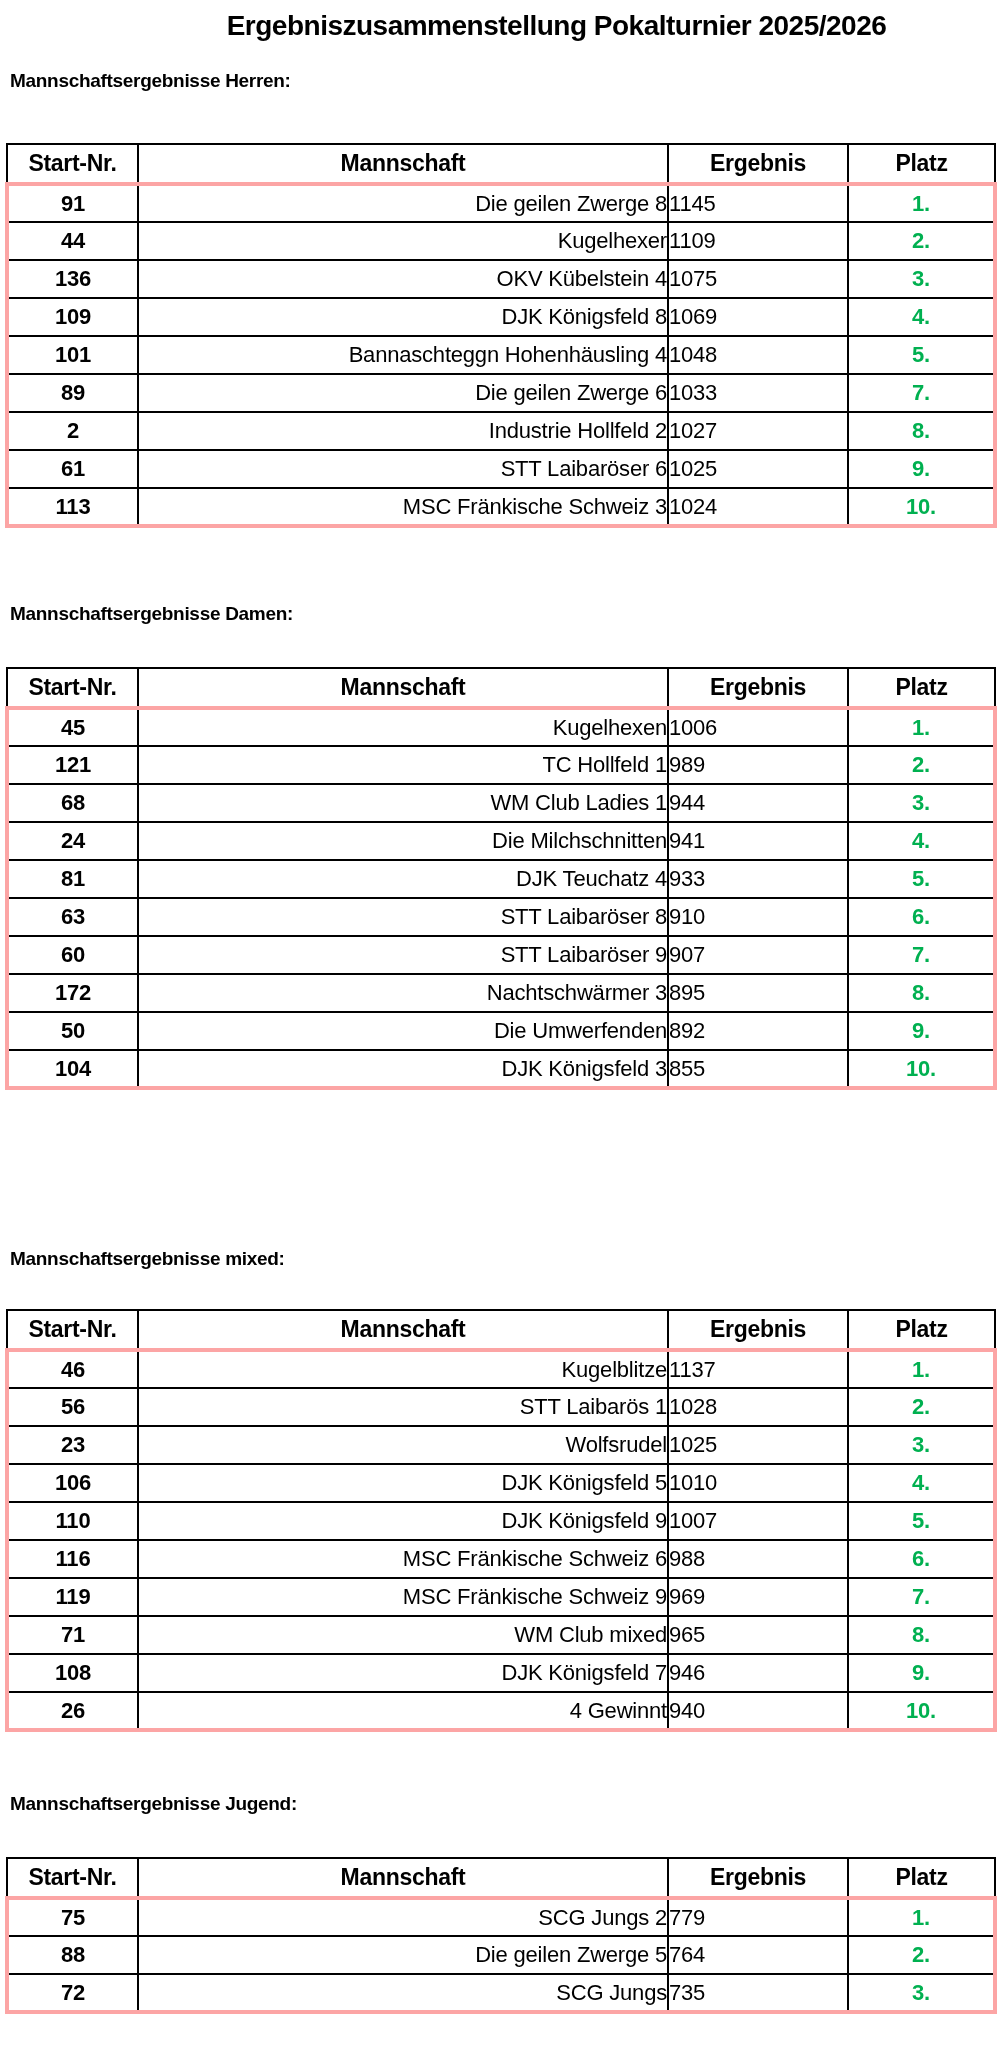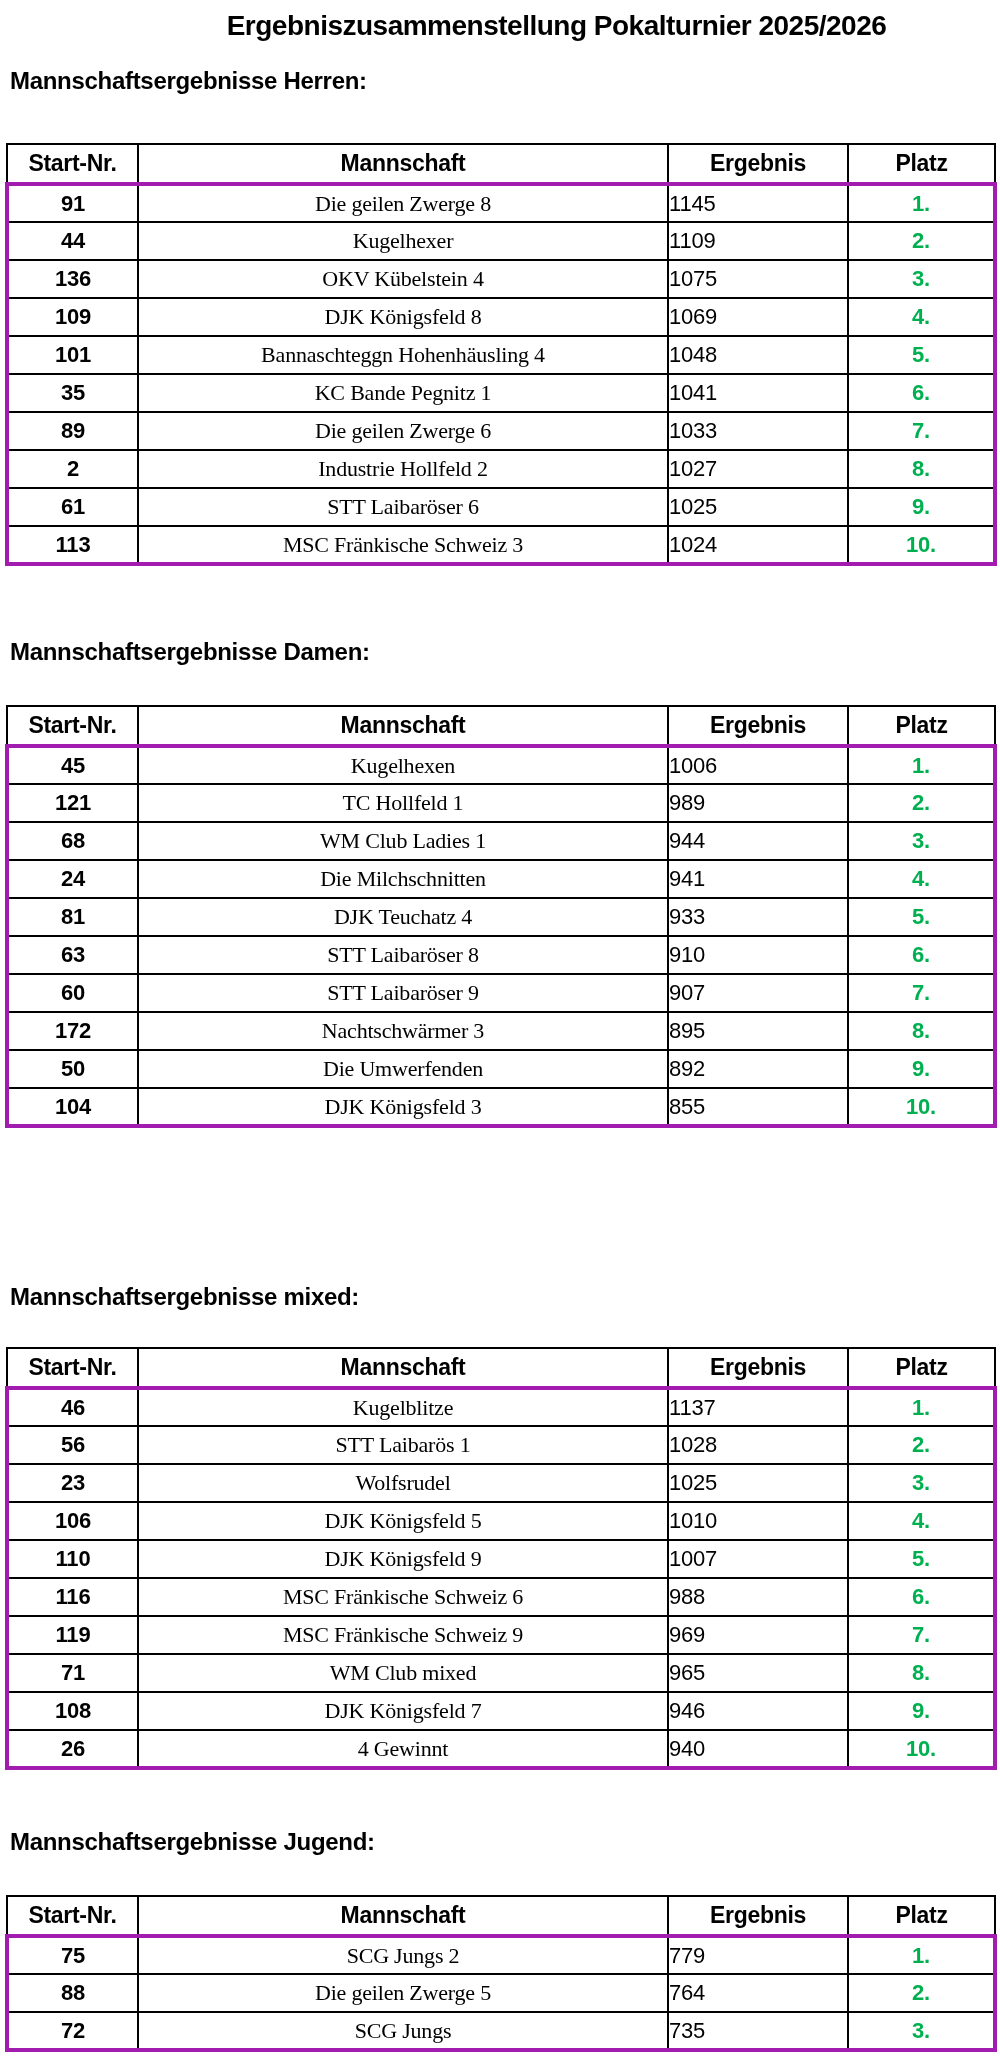--- a/index.html
+++ b/index.html
@@ -23,21 +23,21 @@
     width: 100%;
     text-align: center;
     font-size: 28px;
     line-height: 36px;
     font-weight: bold;
     letter-spacing: -0.5px;
   }
 
   .heading {
     margin: 0 0 0 10px;
-    font-size: 24px;
+    font-size: 19px;
     line-height: 30px;
     font-weight: bold;
     letter-spacing: -0.3px;
   }
 
   .sec-1 .heading { margin-top: 22px; }
   .sec-2 .heading { margin-top: 71px; }
   .sec-3 .heading { margin-top: 154px; }
   .sec-4 .heading { margin-top: 57px; }
 
@@ -66,25 +66,25 @@
     letter-spacing: -0.3px;
   }
   table.results td {
     border: 2px solid #000000;
     font-size: 22px;
     vertical-align: middle;
     padding: 0;
     letter-spacing: -0.2px;
   }
   table.results tbody {
-    border: 4px solid #a21caf;
+    border: 4px solid #fca5a5;
   }
 
   td.c-start  { text-align: center; font-weight: bold; }
-  td.c-name   { text-align: center; padding-left: 10px; font-weight: normal; font-family: Liberation Serif, serif; }
+  td.c-name   { text-align: right; padding-left: 10px; font-weight: normal; }
   td.c-erg    { text-align: left; font-weight: normal; }
   td.c-platz  { text-align: center; font-weight: bold; color: var(--rank-green, #00B050); }
 </style>
 </head>
 <body>
 
 <div class="page">
 
   <h1 class="title">Ergebniszusammenstellung Pokalturnier 2025/2026</h1>
 
@@ -131,26 +131,20 @@
           <td class="c-erg">1069</td>
           <td class="c-platz">4.</td>
         </tr>
           <tr>
           <td class="c-start">101</td>
           <td class="c-name">Bannaschteggn Hohenhäusling 4</td>
           <td class="c-erg">1048</td>
           <td class="c-platz">5.</td>
         </tr>
           <tr>
-          <td class="c-start">35</td>
-          <td class="c-name">KC Bande Pegnitz 1</td>
-          <td class="c-erg">1041</td>
-          <td class="c-platz">6.</td>
-        </tr>
-          <tr>
           <td class="c-start">89</td>
           <td class="c-name">Die geilen Zwerge 6</td>
           <td class="c-erg">1033</td>
           <td class="c-platz">7.</td>
         </tr>
           <tr>
           <td class="c-start">2</td>
           <td class="c-name">Industrie Hollfeld 2</td>
           <td class="c-erg">1027</td>
           <td class="c-platz">8.</td>

